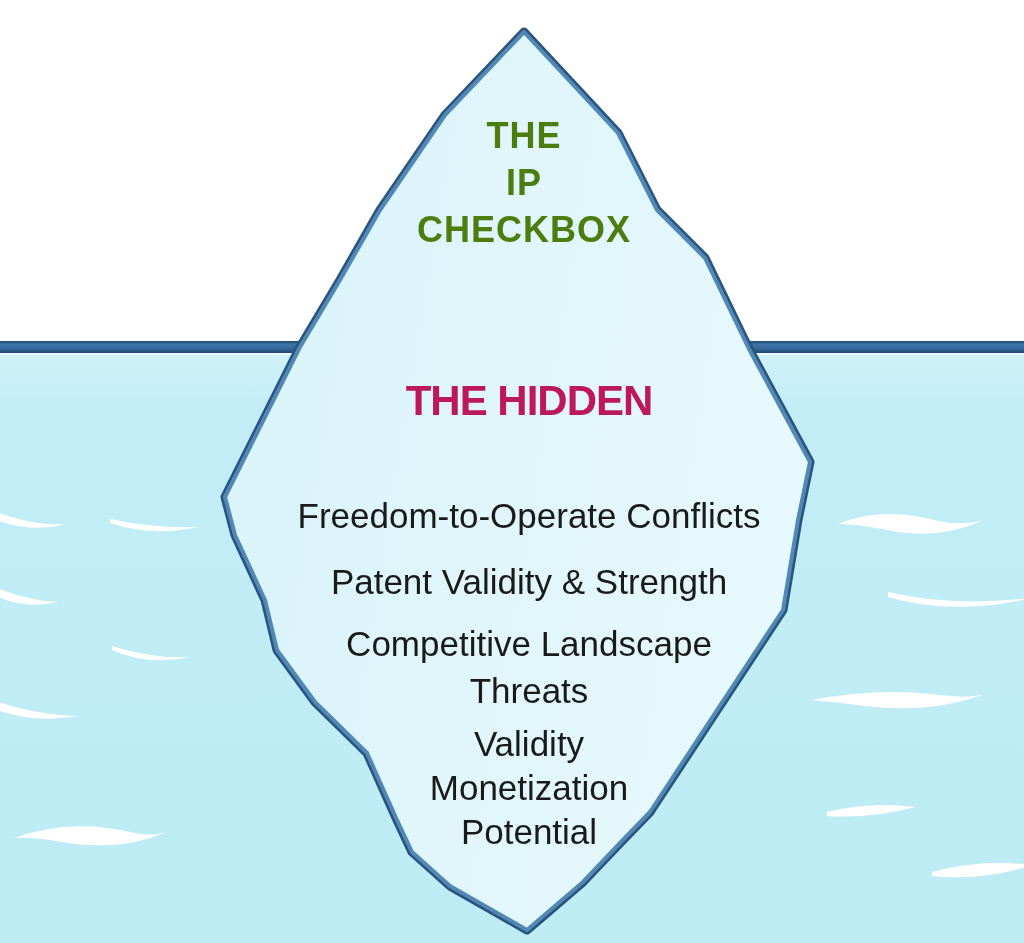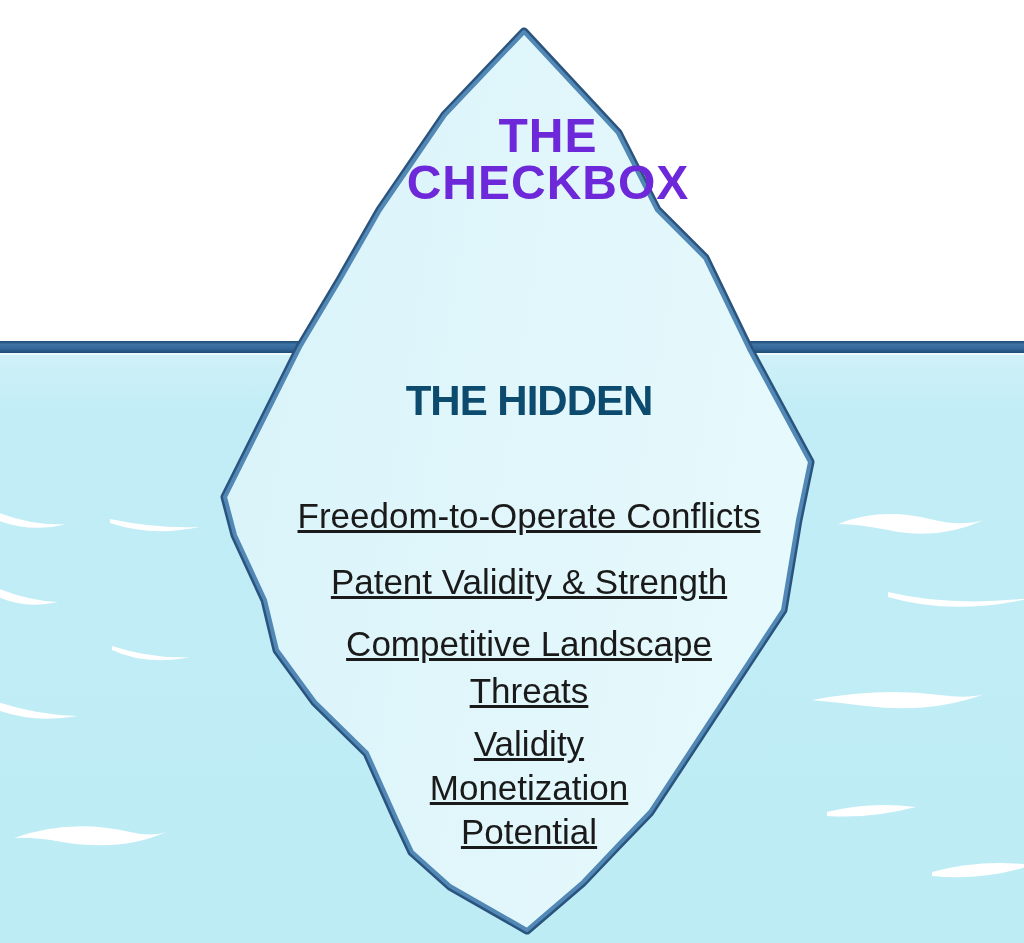--- a/index.html
+++ b/index.html
@@ -3,32 +3,32 @@
 <meta charset="utf-8">
 <style>
   html,body{margin:0;padding:0;background:#ffffff;}
   .stage{
     position:relative;width:1024px;height:943px;overflow:hidden;
     font-family:"Liberation Sans","DejaVu Sans",sans-serif;background:#ffffff;
   }
   .stage svg{position:absolute;left:0;top:0;}
   .txt{position:absolute;transform:translateX(-50%);text-align:center;white-space:nowrap;}
   .title-red{
-    left:524px;top:112px;color:#6d28d9;font-weight:bold;
-    font-size:48px;line-height:47px;letter-spacing:1px;margin-left:24px;
+    left:524px;top:112px;color:#4d7c0f;font-weight:bold;
+    font-size:36px;line-height:47px;letter-spacing:1px;
   }
   .question{
     left:537px;top:266px;color:#151515;font-weight:bold;font-size:40px;line-height:44px;
   }
   .question .check{color:#e8232b;font-weight:bold;font-size:44px;margin-left:8px;}
   .heading{
-    left:529px;top:378px;color:#0c4a6e;font-weight:bold;
+    left:529px;top:378px;color:#be185d;font-weight:bold;
     font-size:42px;line-height:46px;letter-spacing:-1px;
   }
-  .item{color:#1a1a1a;font-size:35px;line-height:47px;transform:translateX(-50%);text-decoration:underline;}
+  .item{color:#1a1a1a;font-size:35px;line-height:47px;transform:translateX(-50%);}
   .item-1{left:529px;top:492px;}
   .item-2{left:529px;top:558px;}
   .item-3{left:529px;top:620px;white-space:normal;width:430px;}
   .item-4{left:529px;top:722px;white-space:normal;width:240px;line-height:44px;}
 </style>
 </head>
 <body>
 
 <div class="stage">
 
@@ -89,20 +89,21 @@
 
     <rect x="0" y="341" width="1024" height="12" fill="url(#barg)"></rect>
     <rect x="0" y="353" width="1024" height="2" fill="#f2fbfd" opacity="0.85"></rect>
 
     <use href="#berg" fill="none" stroke="#2a547e" stroke-width="9" stroke-linejoin="round" stroke-linecap="round"></use>
     <use href="#berg" fill="none" stroke="#5288b5" stroke-width="4" stroke-linejoin="round" stroke-linecap="round"></use>
   </svg>
 
   <div class="txt title-red">
     <div>THE</div>
+    <div>IP</div>
     <div>CHECKBOX</div>
   </div>
 
 
   <div class="txt heading">
     <div>THE HIDDEN</div>
   </div>
 
   <div class="txt item item-1">Freedom-to-Operate Conflicts</div>
   <div class="txt item item-2">Patent Validity &amp; Strength</div>

